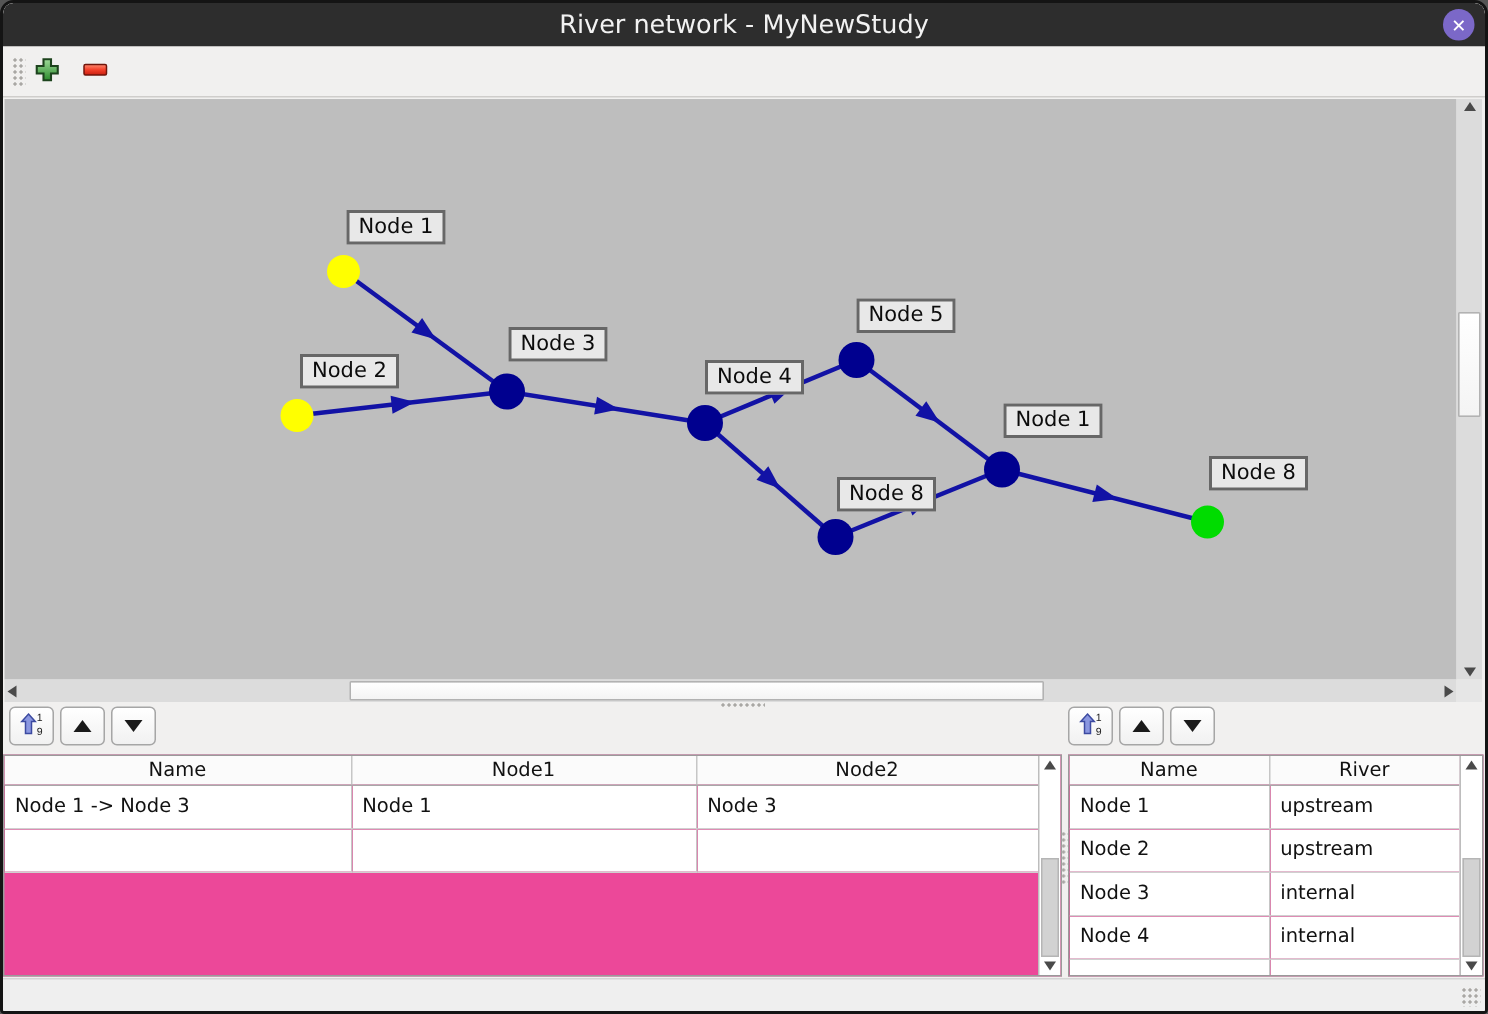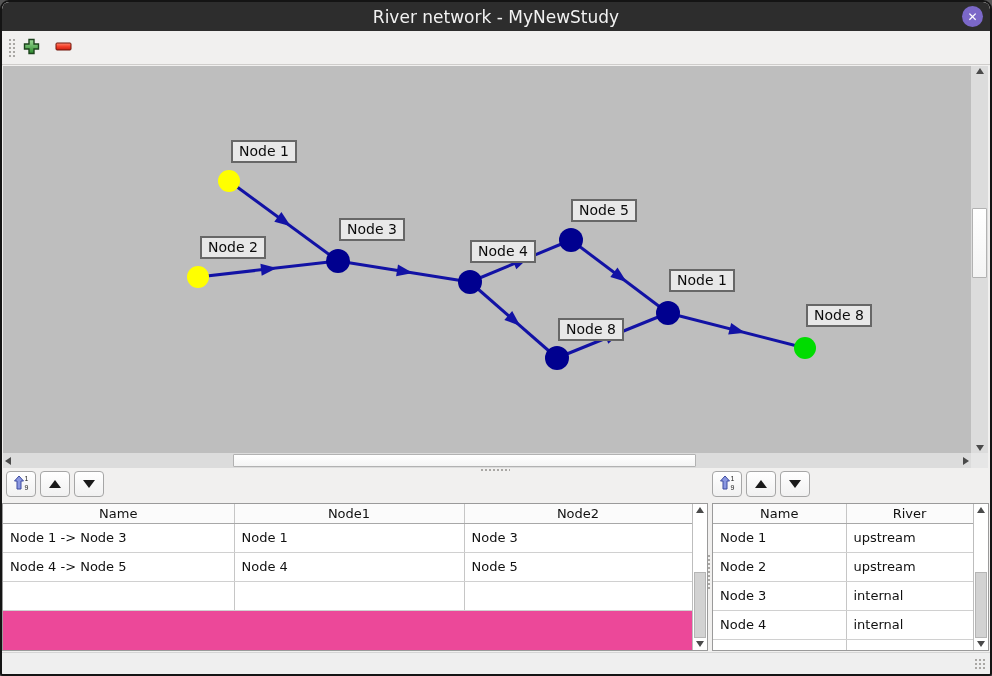--- a/index.html
+++ b/index.html
@@ -213,25 +213,20 @@
             <th>Node2</th>
           </tr>
         </thead>
       <tbody>
           <tr>
             <td>Node 1 -&gt; Node 3</td>
             <td>Node 1</td>
             <td>Node 3</td>
           </tr>
           <tr>
-            <td>Node 4 -&gt; Node 5</td>
-            <td>Node 4</td>
-            <td>Node 5</td>
-          </tr>
-          <tr>
             <td></td>
             <td></td>
             <td></td>
           </tr>
         </tbody>
     </table>
     <div class="tbl-vscroll">
       <div class="sb-arrow" style="left:0;right:0;top:3px;">
           <span class="tri tri-up"></span>
         </div>

